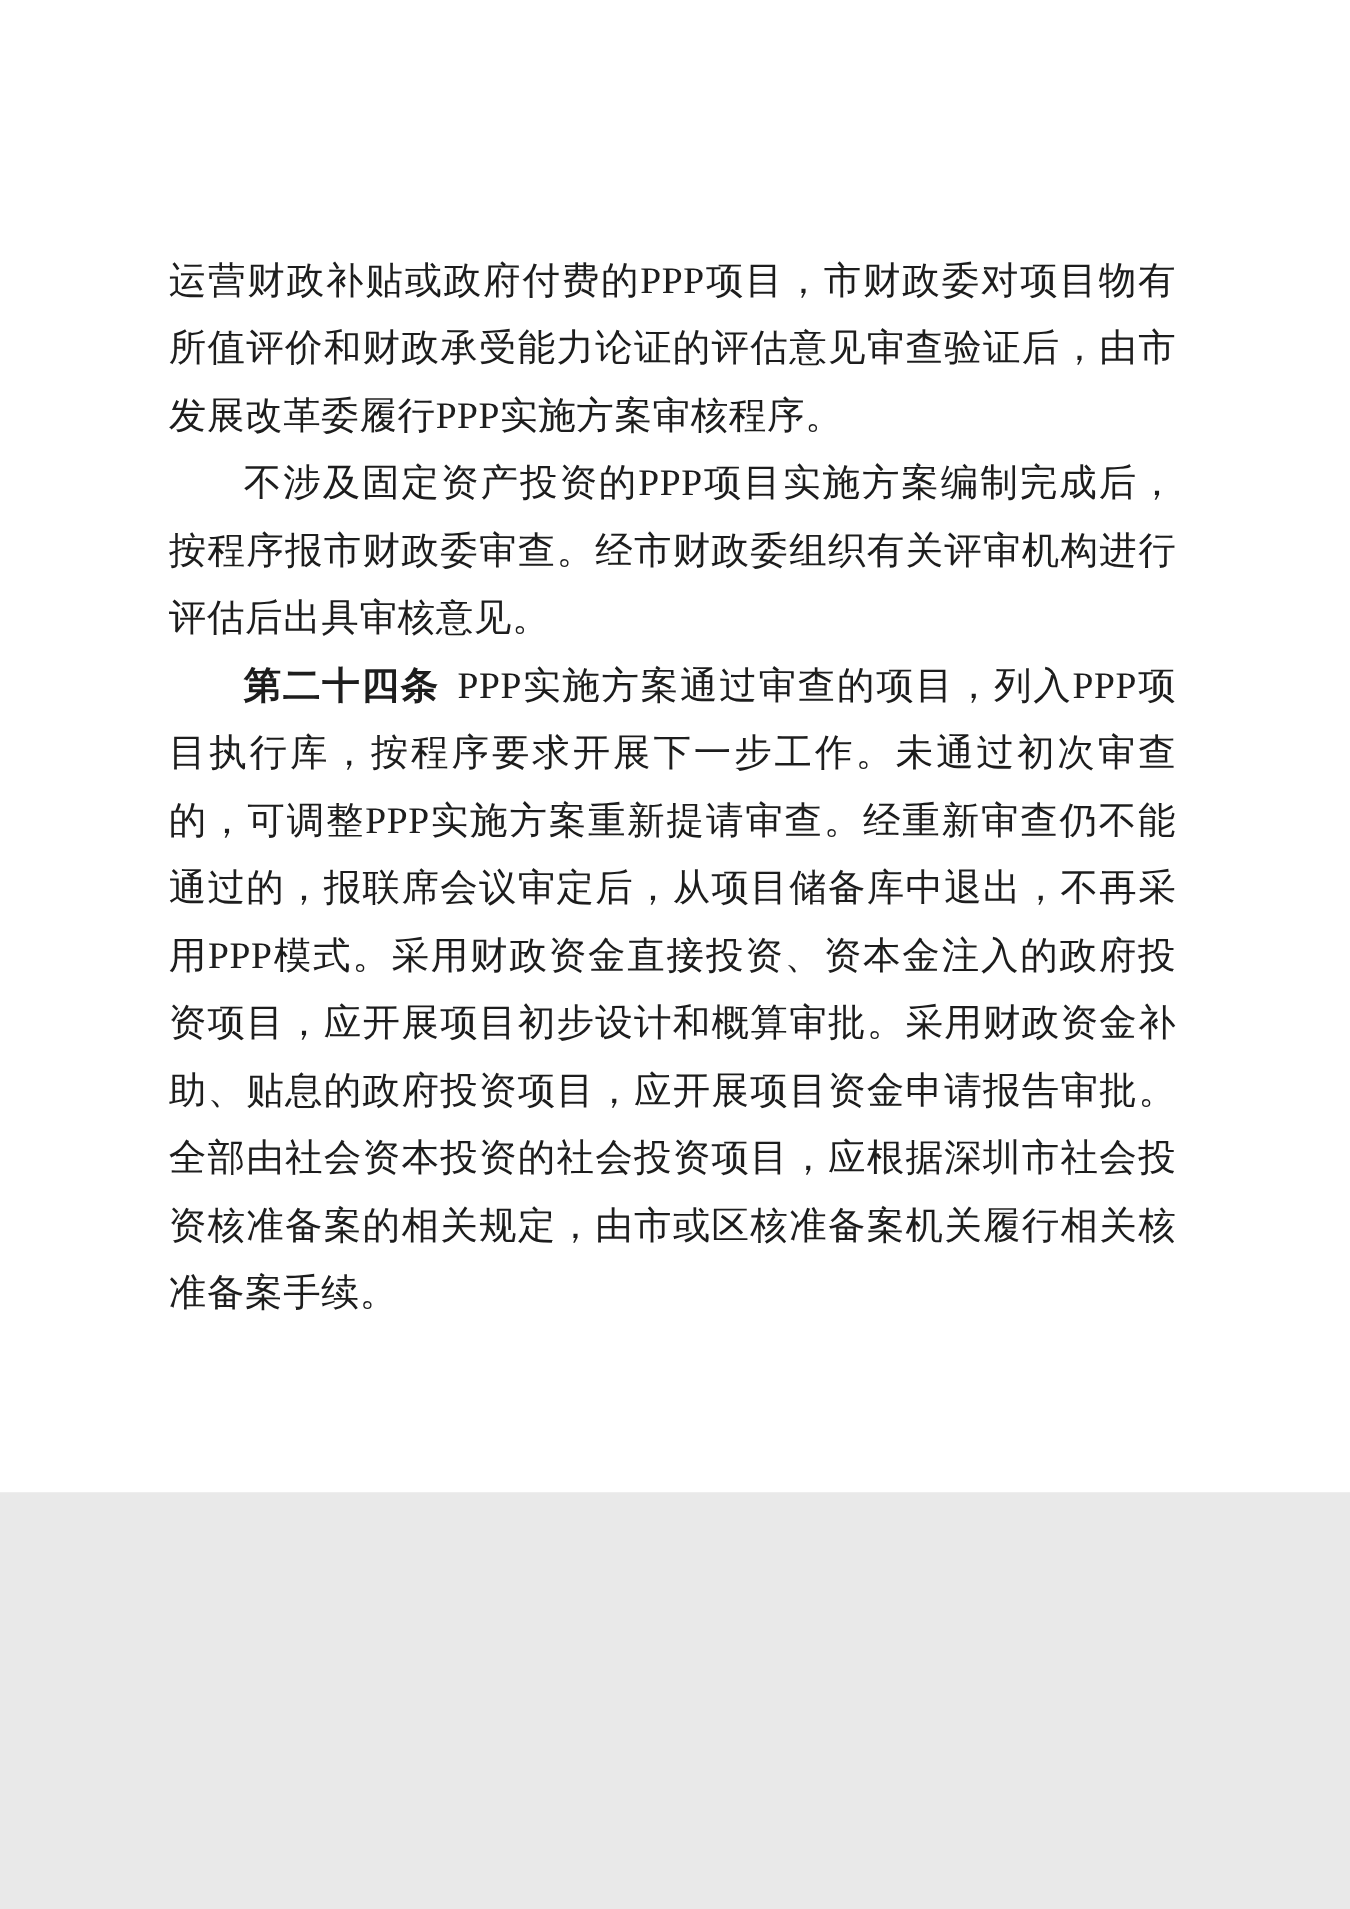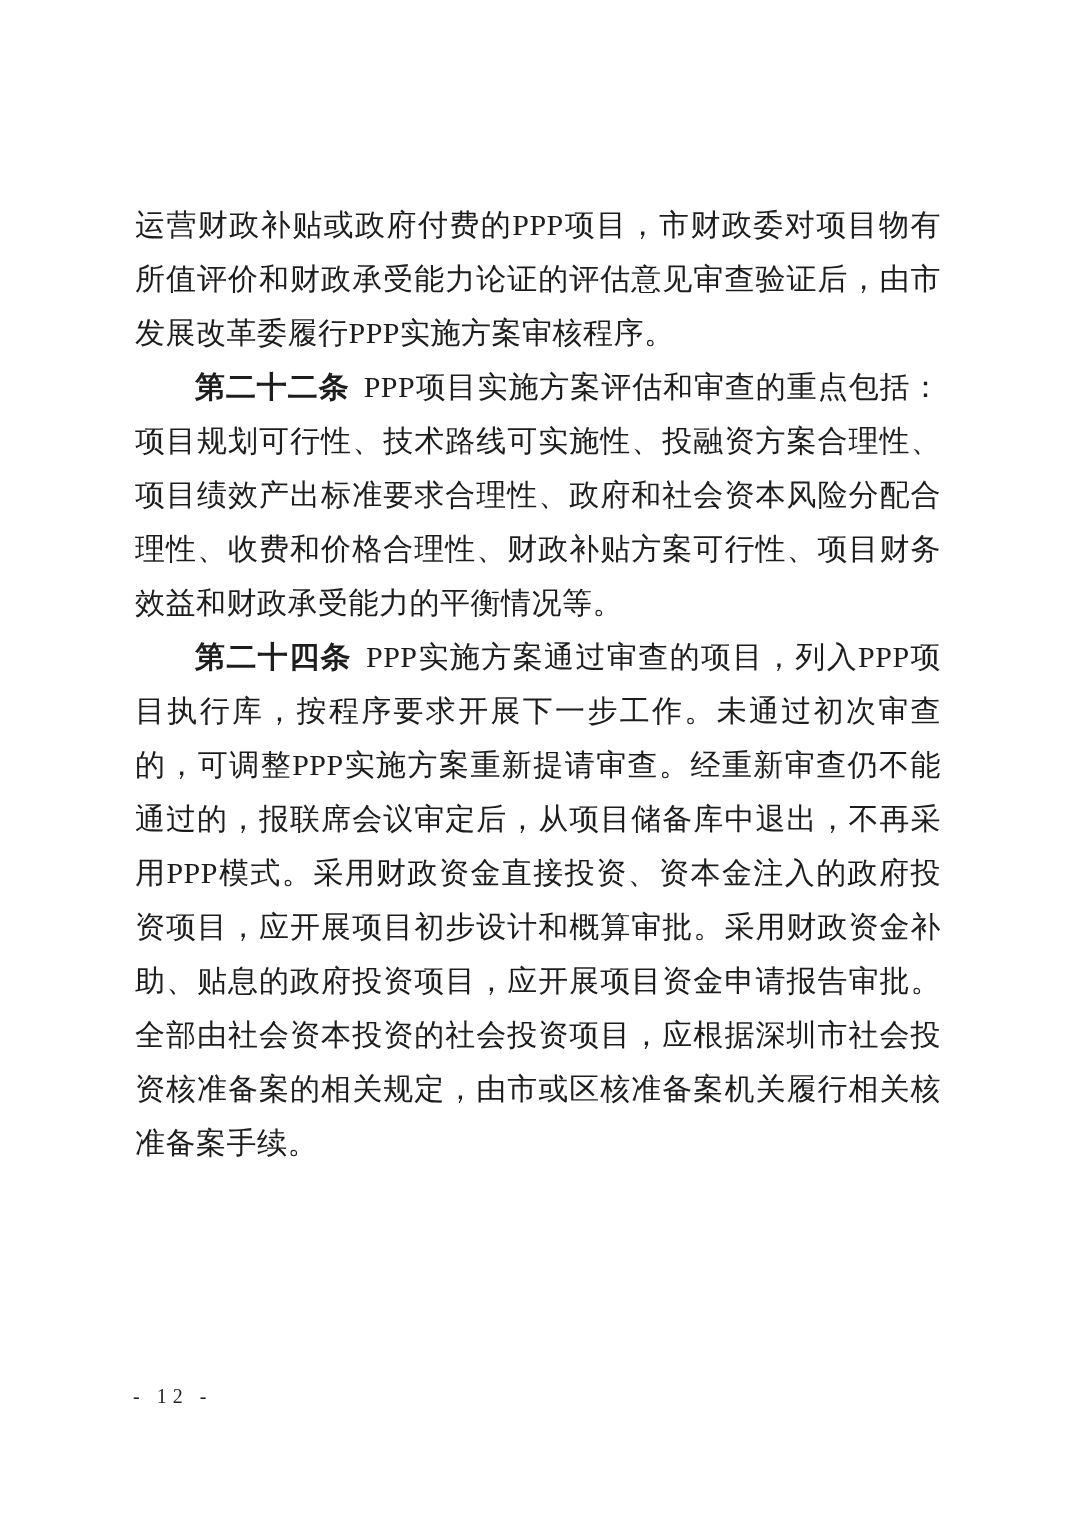--- a/index.html
+++ b/index.html
@@ -3,21 +3,21 @@
 <meta charset="utf-8">
 <style>
   html, body {
     margin: 0;
     padding: 0;
     background: #e9e9e9;
   }
   .page {
     position: relative;
     width: 1080px;
-    height: 1527px;
+    height: 1194px;
     margin: 0 auto;
     background: #ffffff;
     color: #1d1d1d;
     font-family: "Liberation Serif", "DejaVu Serif", serif;
     overflow: hidden;
   }
   .doc-body {
     position: absolute;
     left: 135px;
     top: 198px;
@@ -52,22 +52,22 @@
   }
 </style>
 </head>
 <body>
 
 <div class="page">
   <div class="doc-body">
 
     <p class="para"><span>运营财政补贴或政府付费的PPP项目，市财政委对项目物有所值评价和财政承受能力论证的评估意见审查验证后，由市发展改革委履行PPP实施方案审核程序。</span></p>
 
+    <p class="para indent"><span>不涉及固定资产投资的PPP项目实施方案编制完成后，按程序报市财政委审查。经市财政委组织有关评审机构进行评估后出具审核意见。</span></p>
 
-    <p class="para indent"><span class="article-no">第二十二条</span><span>PPP项目实施方案评估和审查的重点包括：项目规划可行性、技术路线可实施性、投融资方案合理性、项目绩效产出标准要求合理性、政府和社会资本风险分配合理性、收费和价格合理性、财政补贴方案可行性、项目财务效益和财政承受能力的平衡情况等。</span></p>
 
     <p class="para indent"><span class="article-no">第二十四条</span><span>PPP实施方案通过审查的项目，列入PPP项目执行库，按程序要求开展下一步工作。未通过初次审查的，可调整PPP实施方案重新提请审查。经重新审查仍不能通过的，报联席会议审定后，从项目储备库中退出，不再采用PPP模式。采用财政资金直接投资、资本金注入的政府投资项目，应开展项目初步设计和概算审批。采用财政资金补助、贴息的政府投资项目，应开展项目资金申请报告审批。全部由社会资本投资的社会投资项目，应根据深圳市社会投资核准备案的相关规定，由市或区核准备案机关履行相关核准备案手续。</span></p>
 
 
   </div>
 
   <div class="page-footer">- 12 -</div>
 </div>
 
 </body></html>

